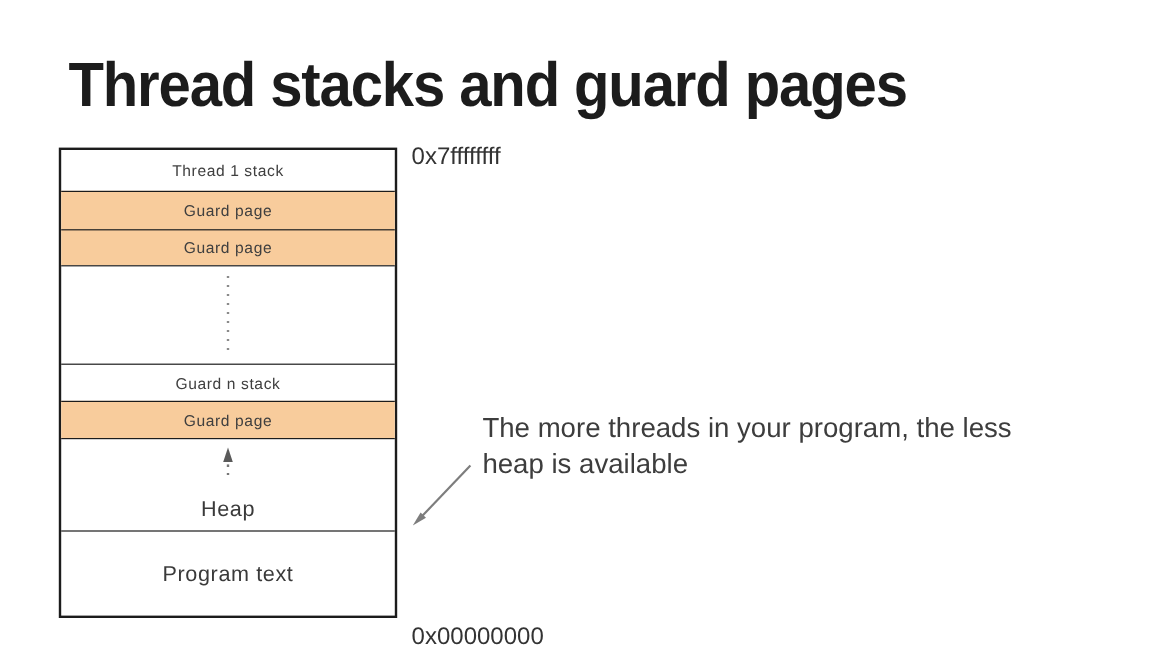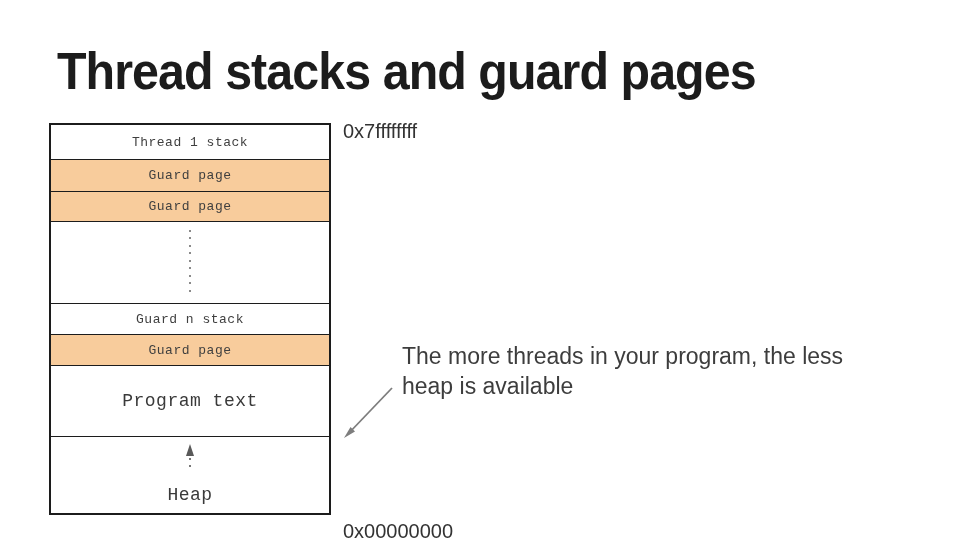--- a/index.html
+++ b/index.html
@@ -34,21 +34,21 @@
     border: 2px solid var(--border, #1c1c1c);
     display: flex;
     flex-direction: column;
     background: #fff;
   }
   .mrow {
     box-sizing: border-box;
     display: flex;
     align-items: center;
     justify-content: center;
-    font-family: Liberation Mono, monospace;
+    font-family: Liberation Sans, sans-serif;
     font-size: 13px;
     letter-spacing: 0.5px;
     color: #3f3f3f;
     position: relative;
   }
   .mrow + .mrow { border-top: 1.5px solid var(--border, #1c1c1c); }
   .guard { background: var(--guard, #F8CC9C); justify-content: center; }
   .h-t1 { height: 34px; }
   .h-g1 { height: 32px; }
   .h-t2 { height: 37px; }
@@ -135,29 +135,29 @@
     </div>
     <div class="mrow h-dots">
       <div class="dotline"></div>
     </div>
     <div class="mrow h-tn">
       <span>Guard n stack</span>
     </div>
     <div class="mrow guard h-g3">
       <span>Guard page</span>
     </div>
-    <div class="mrow h-prog">
-      <span class="prog-label">Program text</span>
-    </div>
     <div class="mrow h-heap">
       <div class="heap-arrow-wrap">
         <div class="heap-arrow-head"></div>
         <div class="heap-arrow-tail"></div>
       </div>
       <span class="heap-label">Heap</span>
+    </div>
+    <div class="mrow h-prog">
+      <span class="prog-label">Program text</span>
     </div>
   </div>
 
   <div class="addr addr-top">0x7ffffffff</div>
   <div class="addr addr-bottom">0x00000000</div>
 
   <div class="annotation">The more threads in your program, the less heap is available</div>
 
   <svg class="annotation-arrow-svg" viewBox="0 0 70 68">
     <line x1="57" y1="10" x2="13" y2="56" stroke="#7d7d7d" stroke-width="1.8"></line>

